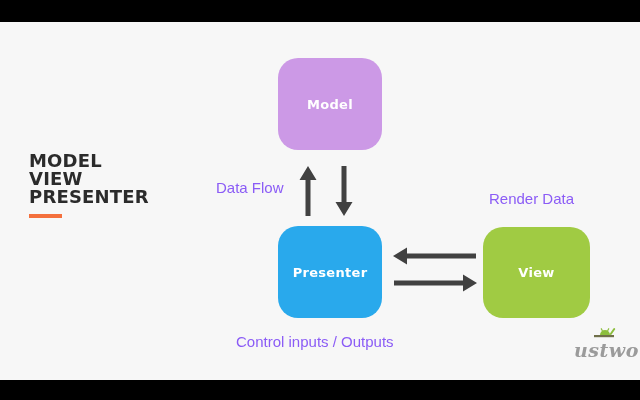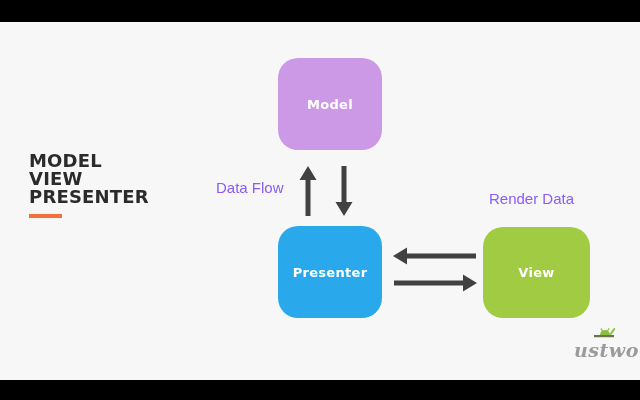--- a/index.html
+++ b/index.html
@@ -53,20 +53,21 @@
   </div>
   <div class="node presenter" style="background: rgb(41, 169, 236);">
     <span>Presenter</span>
   </div>
   <div class="node view" style="background: rgb(160, 203, 67);">
     <span>View</span>
   </div>
 
   <div class="lbl data-flow">Data Flow</div>
   <div class="lbl render-data">Render Data</div>
+  <div class="lbl control-io">Control inputs / Outputs</div>
 
   <svg class="arrows varrows" width="60" height="54" viewBox="0 0 60 54">
     <polygon points="14,2 22.5,16 16.5,16 16.5,52 11.5,52 11.5,16 5.5,16" fill="#414141"></polygon>
     <polygon points="50,52 41.5,38 47.5,38 47.5,2 52.5,2 52.5,38 58.5,38" fill="#414141"></polygon>
   </svg>
 
   <svg class="arrows harrows" width="86" height="46" viewBox="0 0 86 46">
     <polygon points="1,9 15,0.5 15,6.5 84,6.5 84,11.5 15,11.5 15,17.5" fill="#414141"></polygon>
     <polygon points="85,36 71,27.5 71,33.5 2,33.5 2,38.5 71,38.5 71,44.5" fill="#414141"></polygon>
   </svg>

